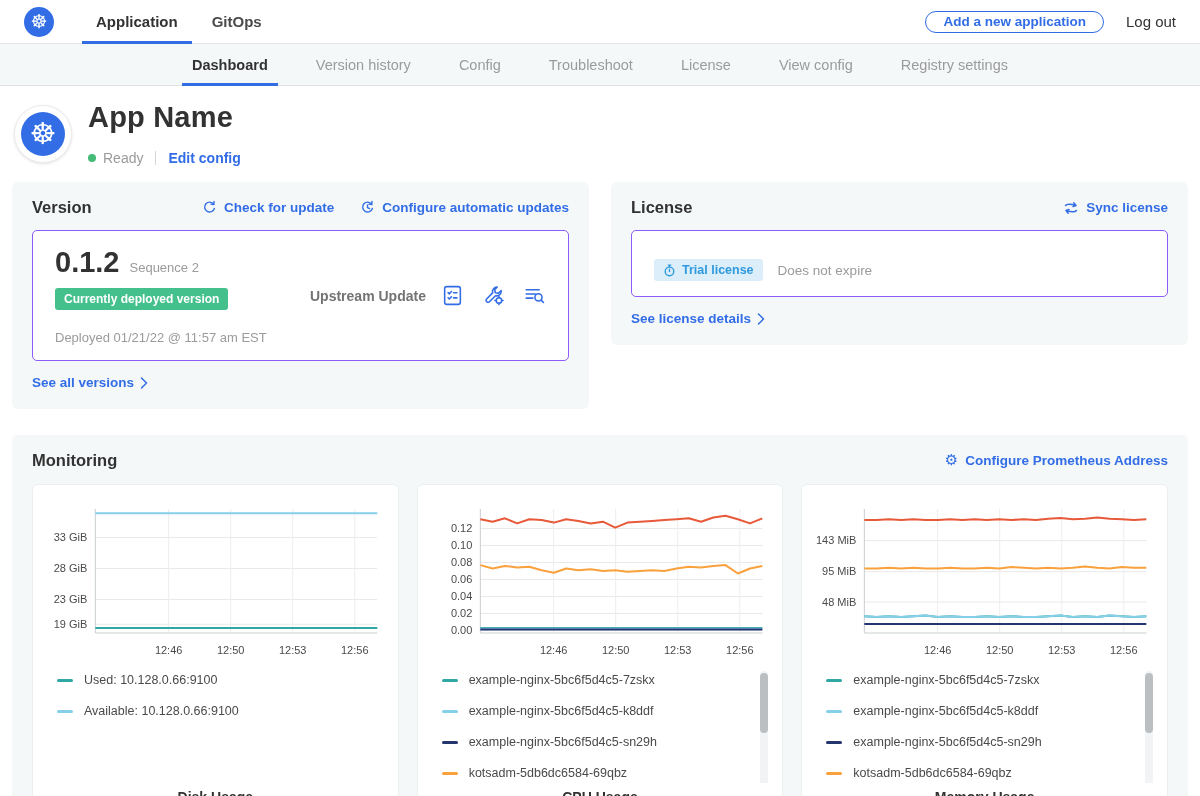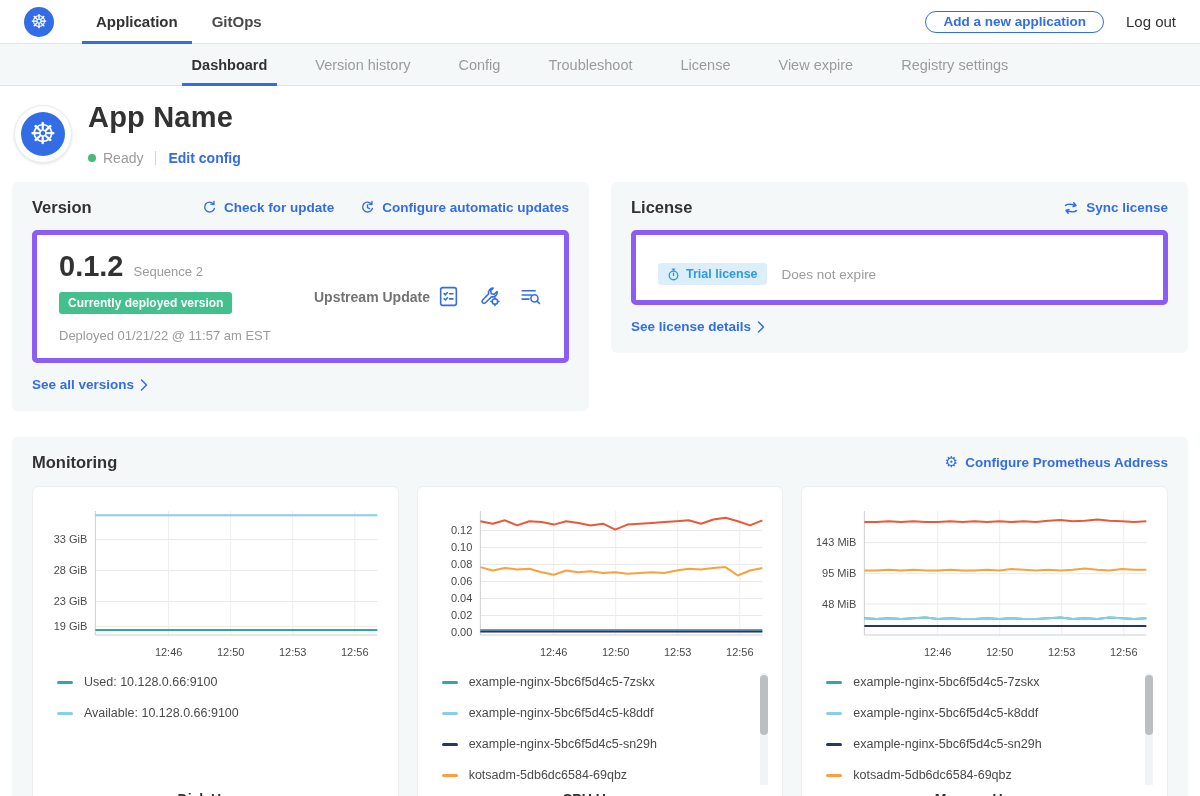--- a/index.html
+++ b/index.html
@@ -75,34 +75,34 @@
   .link { color:#326de6; font-weight:700; cursor:pointer; text-decoration:none; }
   
   .content { padding:2px 12px 0 12px; }
   .two-col { display:grid; grid-template-columns:1fr 1fr; gap:22px; align-items:start; }
   .gray-card { background:#f5f8f9; border-radius:6px; padding:16px 20px 18px 20px; }
   .card-head { display:flex; align-items:center; }
   .card-title { font-size:16.5px; font-weight:700; color:#323232; }
   .card-head .head-links { margin-left:auto; display:flex; align-items:center; gap:26px; }
   .icon-link { display:flex; align-items:center; gap:7px; font-size:13.5px; }
   .white-card {
-    background:#fff; border:5px solid #8b5cf6; border-radius:5px;
+    background:#fff; border:1px solid #8b5cf6; border-radius:5px;
     margin-top:13px; padding:15px 22px;
   }
   
   .version-inner { display:flex; align-items:center; }
   .version-left { min-width:255px; }
   .version-line { display:flex; align-items:baseline; }
   .version-number { font-size:29px; font-weight:700; color:#323232; }
   .sequence { font-size:13px; color:#9b9b9b; margin-left:10px; }
   .deployed-badge {
     display:inline-block; margin-top:9px; background:#44c08c; color:#fff;
     font-size:12px; font-weight:700; padding:4px 9px; border-radius:3px;
   }
-  .deployed-at { margin-top:14px; font-size:13px; color:#9b9b9b; }
+  .deployed-at { margin-top:20px; font-size:13px; color:#9b9b9b; }
   .upstream { flex:1; text-align:left; font-size:14px; font-weight:700; color:#737373; }
   .version-icons { display:flex; align-items:center; gap:18px; }
   .see-link { display:inline-flex; align-items:center; gap:6px; margin-top:14px; font-size:13.5px; }
   
   .license-row1 { display:flex; align-items:center; gap:12px; }
   .customer-name { font-size:17px; font-weight:700; color:#44515f; }
   .badge-unstable {
     background:#e8f4fb; color:#6e9fbe; font-size:12px; font-weight:700;
     padding:4px 8px; border-radius:3px;
   }
@@ -167,21 +167,21 @@
   <div class="subnav-tab">
       <span>Config</span>
     </div>
   <div class="subnav-tab">
       <span>Troubleshoot</span>
     </div>
   <div class="subnav-tab">
       <span>License</span>
     </div>
   <div class="subnav-tab">
-      <span>View expire</span>
+      <span>View config</span>
     </div>
   <div class="subnav-tab">
       <span>Registry settings</span>
     </div>
 </div>
 
 <div class="app-header">
   <div class="app-logo">
     <div class="app-logo-inner">☸</div>
   </div>

